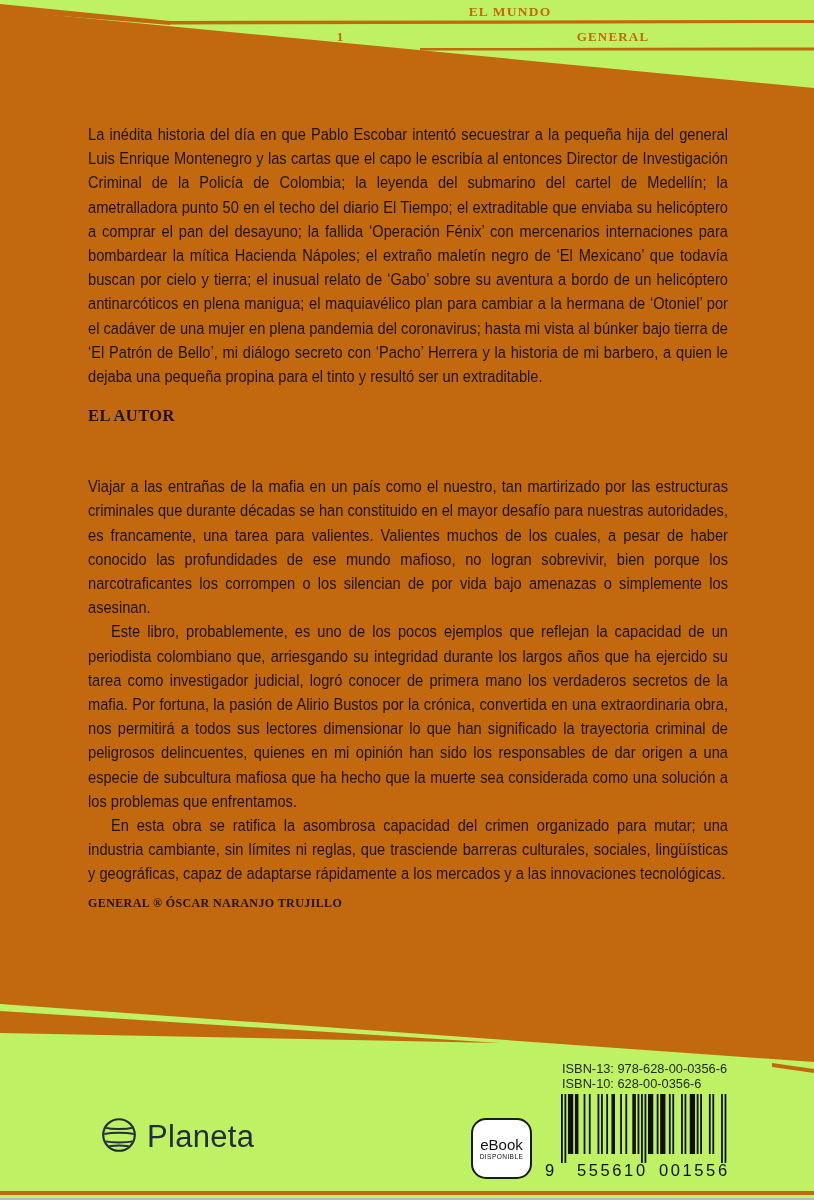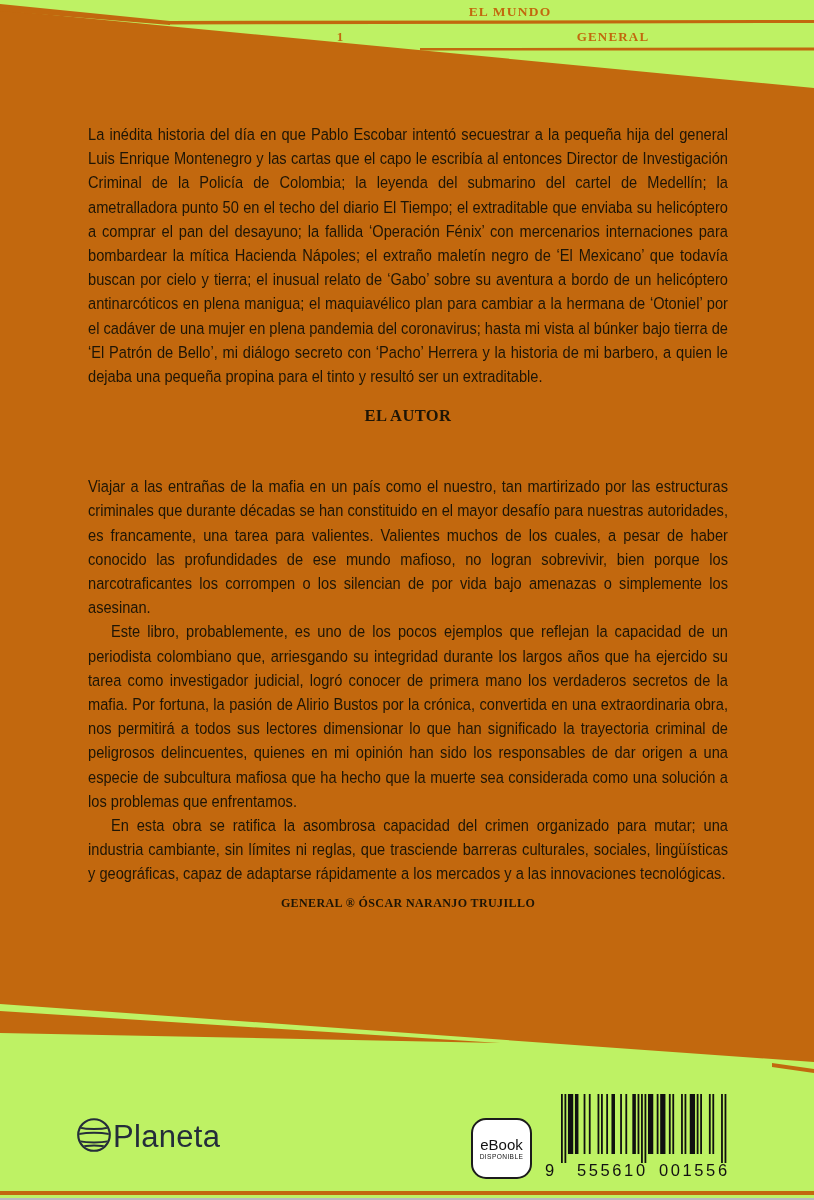--- a/index.html
+++ b/index.html
@@ -12,27 +12,27 @@
         color:#c2680e;text-align:center;}
   .series-top{left:430px;top:4px;width:160px;font-size:13.5px;letter-spacing:1.2px;}
   .series-num{left:310px;top:29px;width:60px;font-size:13px;}
   .series-secreto{left:562px;top:29px;width:102px;font-size:13px;letter-spacing:1.2px;}
 
   
   .copy-wrap{position:absolute;left:88px;top:122px;width:752px;z-index:2;color:#1e1506;}
   .copy-wrap p{margin:0;font-size:17.2px;line-height:24.2px;text-align:justify;
         transform:scaleX(0.851);transform-origin:0 0;}
   .copy-wrap p.indent{text-indent:27px;}
-  .sig{width:640px;text-align:center;font-family:"Liberation Serif",serif;font-weight:bold;
+  .sig{width:640px;text-align:left;font-family:"Liberation Serif",serif;font-weight:bold;
         font-size:16.5px;letter-spacing:0.4px;margin-top:18px;}
   .review-start{margin-top:48px !important;}
   .sig2{font-size:12px;margin-top:10px;}
 
   
-  .planeta{position:absolute;left:75px;top:1116px;display:flex;align-items:center;z-index:2;}
+  .planeta{position:absolute;left:100px;top:1116px;display:flex;align-items:center;gap:9px;z-index:2;}
   .planeta .wordmark{font-size:31px;font-weight:500;color:#242d3a;letter-spacing:0.3px;}
   .website{position:absolute;left:92px;top:1163px;font-size:16.5px;color:#242d3a;z-index:2;letter-spacing:0.2px;}
 
   .ebook-badge{position:absolute;left:471px;top:1118px;width:57px;height:57px;border:2.5px solid #1c1c1c;
         border-radius:15px;display:flex;flex-direction:column;align-items:center;justify-content:center;
         z-index:2;background:#fff;}
   .ebook-badge .l1{font-size:15px;color:#111;font-weight:500;line-height:16px;}
   .ebook-badge .l2{font-size:6.6px;color:#111;letter-spacing:0.4px;line-height:8px;}
 
   .isbn{position:absolute;left:562px;top:1062px;z-index:2;font-size:12.8px;line-height:14.6px;color:#262626;}
@@ -95,20 +95,24 @@
       </svg>
     </span>
     <span class="wordmark">Planeta</span>
   </div>
 
   <div class="ebook-badge">
     <span class="l1">eBook</span>
     <span class="l2">DISPONIBLE</span>
   </div>
 
+  <div class="isbn">
+    <div>ISBN-13: 978-628-00-0356-6</div>
+    <div>ISBN-10: 628-00-0356-6</div>
+  </div>
   <div class="barcode">
     <svg id="bc-svg" width="167" height="70" viewBox="0 0 167 70" aria-hidden="true">
         <rect x="0.00" y="0" width="1.79" height="69" fill="#101010"></rect>
         <rect x="3.48" y="0" width="1.79" height="69" fill="#101010"></rect>
         <rect x="6.96" y="0" width="5.27" height="60" fill="#101010"></rect>
         <rect x="13.92" y="0" width="3.53" height="60" fill="#101010"></rect>
         <rect x="22.62" y="0" width="1.79" height="60" fill="#101010"></rect>
         <rect x="27.84" y="0" width="1.79" height="60" fill="#101010"></rect>
         <rect x="36.54" y="0" width="1.79" height="60" fill="#101010"></rect>
         <rect x="40.02" y="0" width="1.79" height="60" fill="#101010"></rect>

